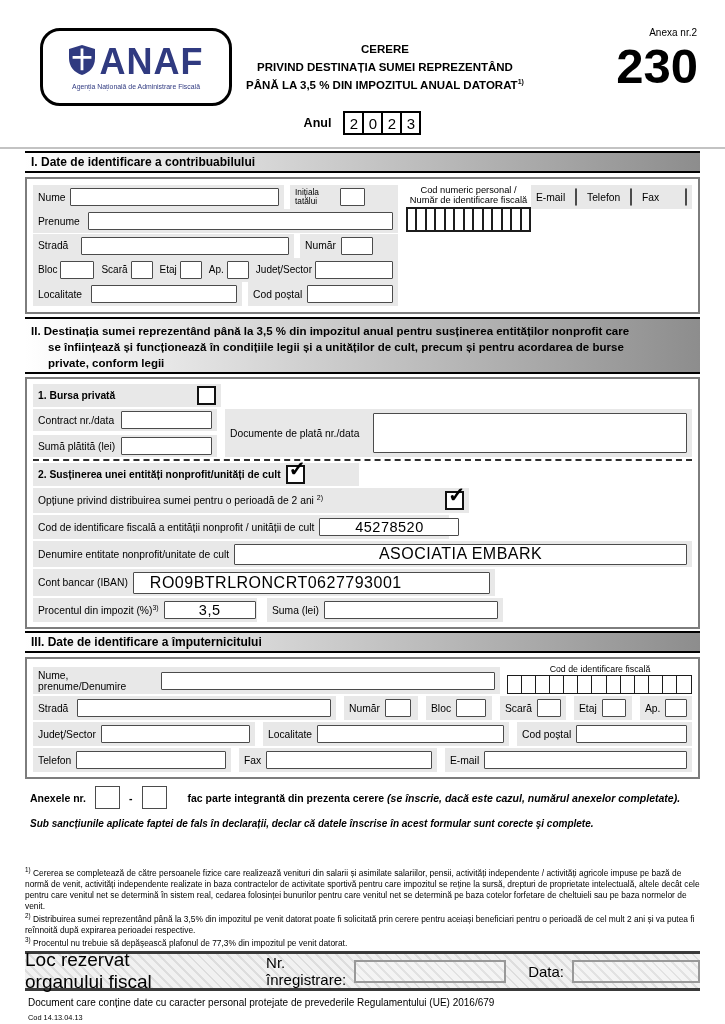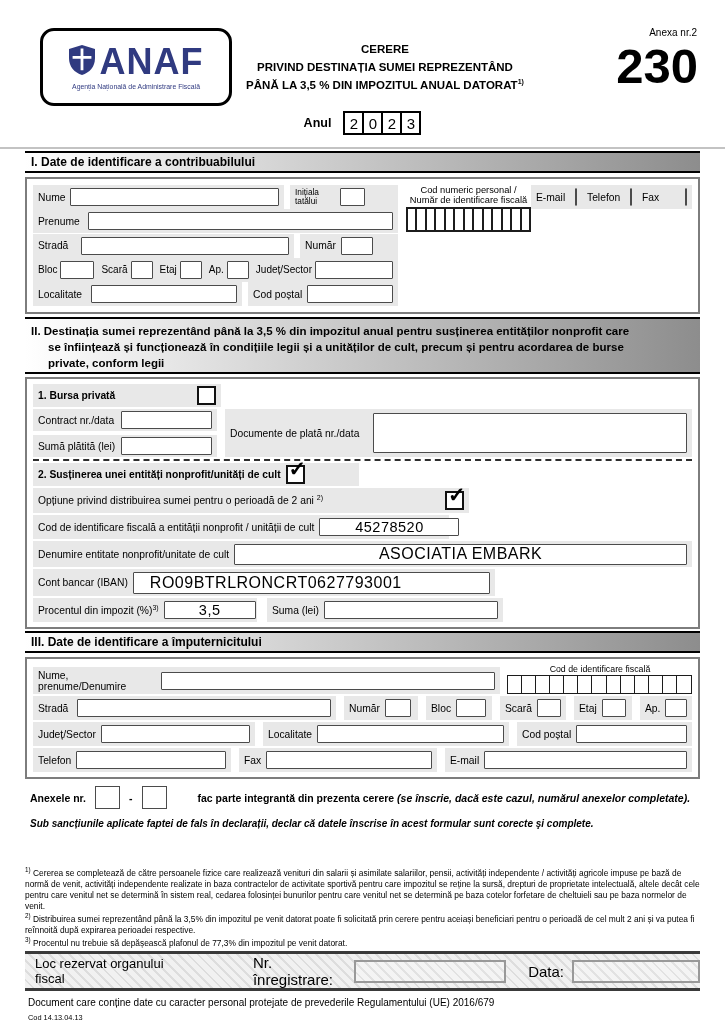--- a/index.html
+++ b/index.html
@@ -2,21 +2,21 @@
 <html><head>
 <meta charset="utf-8">
 <style>
   *{box-sizing:border-box;margin:0;padding:0}
   html,body{background:#fff}
   .page{position:relative;width:725px;height:1024px;background:#fff;color:#000;
         font-family:"Liberation Sans",sans-serif;overflow:hidden}
 
   
   .logo{position:absolute;left:40px;top:28px;width:192px;height:78px;border:3px solid #000;
-        border-radius:14px;display:flex;flex-direction:column;align-items:center;justify-content:center;background:#fff}
+        border-radius:20px;display:flex;flex-direction:column;align-items:center;justify-content:center;background:#fff}
   .logo-row{display:flex;align-items:center;gap:5px}
   .logo-name{font-size:36px;font-weight:bold;color:#303a80;line-height:1;letter-spacing:1px}
   .logo-sub{font-size:6.9px;color:#303a80;margin-top:3px}
   .title-block{position:absolute;left:235px;top:41px;width:300px;text-align:center;
                font-weight:bold;font-size:11.5px;line-height:1.55}
   .annex{position:absolute;right:28px;top:27px;font-size:10px}
   .form-number{position:absolute;right:27px;top:38px;font-size:49px;font-weight:bold}
   .year-row{position:absolute;left:0;top:111px;width:100%;display:flex;justify-content:center;align-items:center;gap:12px}
   .year-label{font-weight:bold;font-size:12.5px}
   .year-cells{display:flex}
@@ -65,35 +65,35 @@
   .chk .mark{position:absolute;left:1px;top:-9px;font-size:21px;font-weight:bold;line-height:1}
   .val{letter-spacing:0.5px}
 
   .cif-block{width:184px}
   .cif-label{font-size:8.8px;text-align:center;margin-bottom:1px}
   .box3 .strip{height:24px}
 
   
   .anexe{position:absolute;left:25px;top:786px;width:675px;display:flex;align-items:center;gap:9px;font-size:10.5px}
   .abox{width:25px;height:23px;border:1.5px solid #4b4b4b;background:#fff;flex:none}
-  .anexe-text{margin-left:22px}
+  .anexe-text{margin-left:12px}
   .decl{position:absolute;left:30px;top:818px;font-size:10px;font-weight:bold;font-style:italic}
   .signs{position:absolute;left:25px;top:836px;width:675px;display:flex}
   .sign-strip{background:#e8e8e8;display:flex;align-items:center;gap:8px;padding:3px 8px;font-size:10.5px;height:27px}
   .sign1{margin-left:32px;width:281px}
   .sign2{margin-left:31px;width:283px}
   .sign-strip .inp{height:21px;flex:1}
 
   .notes{position:absolute;left:25px;top:866px;width:678px;font-size:8.4px;line-height:1.32}
   .notes sup{font-size:6.3px}
 
   .band{position:absolute;left:25px;top:951px;width:675px;height:40px;border-top:3px solid #3a3a3a;
         border-bottom:3px solid #3a3a3a;display:flex;align-items:center;
         background:repeating-linear-gradient(45deg,#f1f1f1 0 5px,#dddddd 5px 7px)}
-  .band-title{font-size:13px;margin-left:10px}
+  .band-title{font-size:19px;}
   .band-lbl{font-size:15px}
   .hbox{height:23px;border:2px solid #999;margin-left:8px;flex:none;
         background:repeating-linear-gradient(45deg,#f4f4f4 0 5px,#e2e2e2 5px 7px)}
   .gdpr{position:absolute;left:28px;top:997px;font-size:10px}
   .codline{position:absolute;left:28px;top:1013px;font-size:7.4px}
 </style>
 </head>
 <body>
 
 <div class="page">

